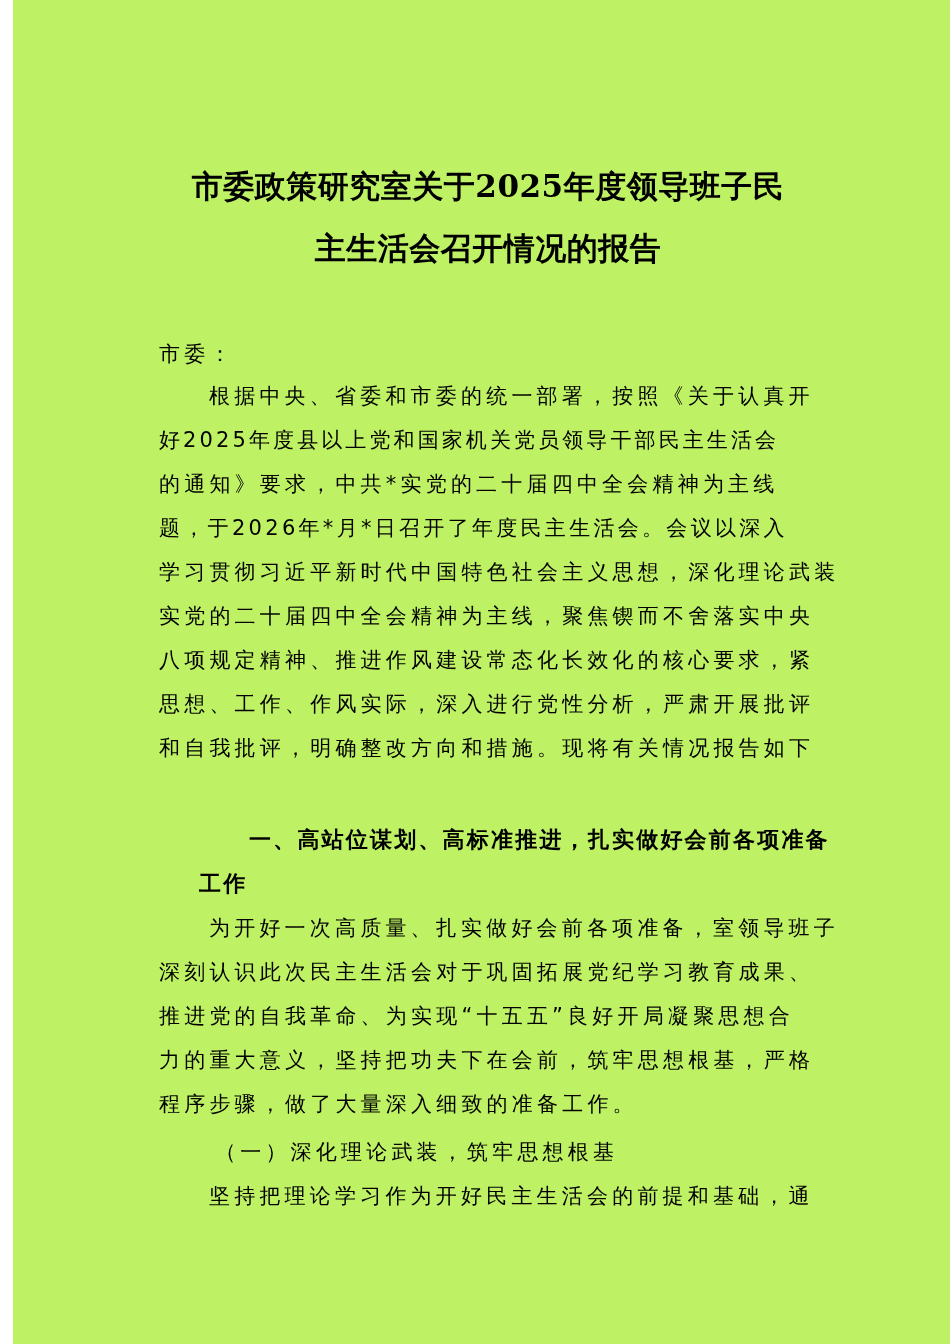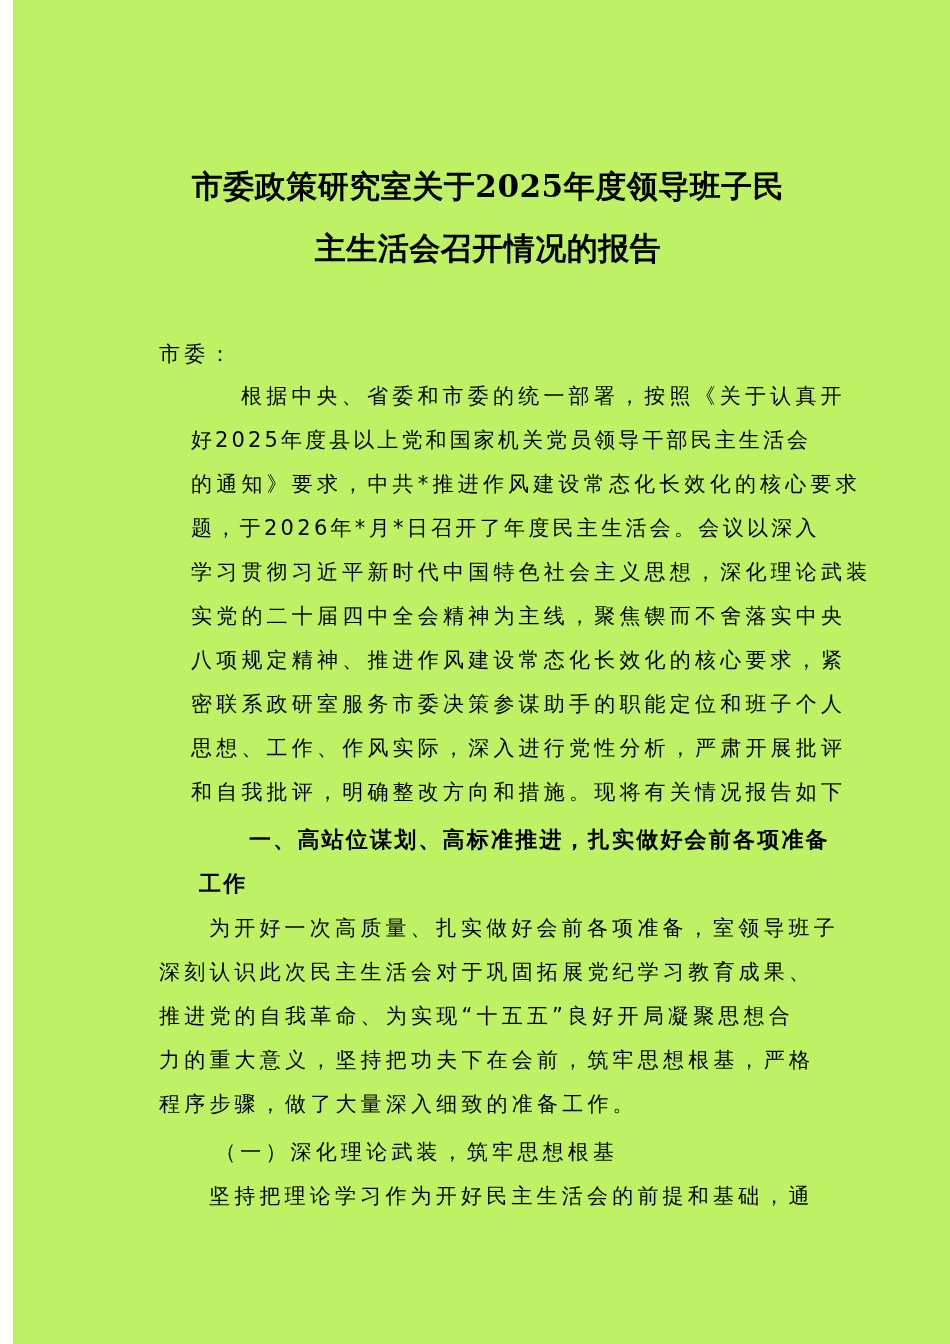--- a/index.html
+++ b/index.html
@@ -19,45 +19,44 @@
       position: absolute; left: 146px; width: 662px;
       font-family: "DejaVu Sans", "Liberation Sans", sans-serif;
       font-size: 21px; line-height: 44px; letter-spacing: 4.2px;
       white-space: nowrap;
     }
     .line { height: 44px; display: block; }
     .indent { padding-left: 50px; }
     .heading1 { font-weight: bold; letter-spacing: 2.2px; font-size: 22px; }
     .heading2 { padding-left: 56px; }
     .salutation { top: 332px; }
-    .p1 { top: 374px; margin-left: 32px; }
+    .p1 { top: 374px; }
     .h1 { top: 818px; margin-left: 40px; }
     .p2 { top: 906px; }
     .h2 { top: 1130px; }
     .p3 { top: 1174px; }
   </style>
 </head>
 <body>
 
 <div class="page">
 
   <div class="title l1">市委政策研究室关于2025年度领导班子民</div>
   <div class="title l2">主生活会召开情况的报告</div>
 
   <div class="body salutation">市委：</div>
 
   <div class="body p1">
     <span class="line indent">根据中央、省委和市委的统一部署，按照《关于认真开</span>
     <span class="line" style="letter-spacing:3.1px">好2025年度县以上党和国家机关党员领导干部民主生活会</span>
-    <span class="line">的通知》要求，中共*推进作风建设常态化长效化的核心要求</span>
+    <span class="line">的通知》要求，中共*实党的二十届四中全会精神为主线</span>
     <span class="line" style="letter-spacing:3.3px">题，于2026年*月*日召开了年度民主生活会。会议以深入</span>
     <span class="line">学习贯彻习近平新时代中国特色社会主义思想，深化理论武装</span>
     <span class="line">实党的二十届四中全会精神为主线，聚焦锲而不舍落实中央</span>
     <span class="line">八项规定精神、推进作风建设常态化长效化的核心要求，紧</span>
-    <span class="line">密联系政研室服务市委决策参谋助手的职能定位和班子个人</span>
     <span class="line">思想、工作、作风实际，深入进行党性分析，严肃开展批评</span>
     <span class="line">和自我批评，明确整改方向和措施。现将有关情况报告如下</span>
   </div>
 
   <div class="body h1 heading1">
     <span class="line indent">一、高站位谋划、高标准推进，扎实做好会前各项准备</span>
     <span class="line">工作</span>
   </div>
 
   <div class="body p2">

